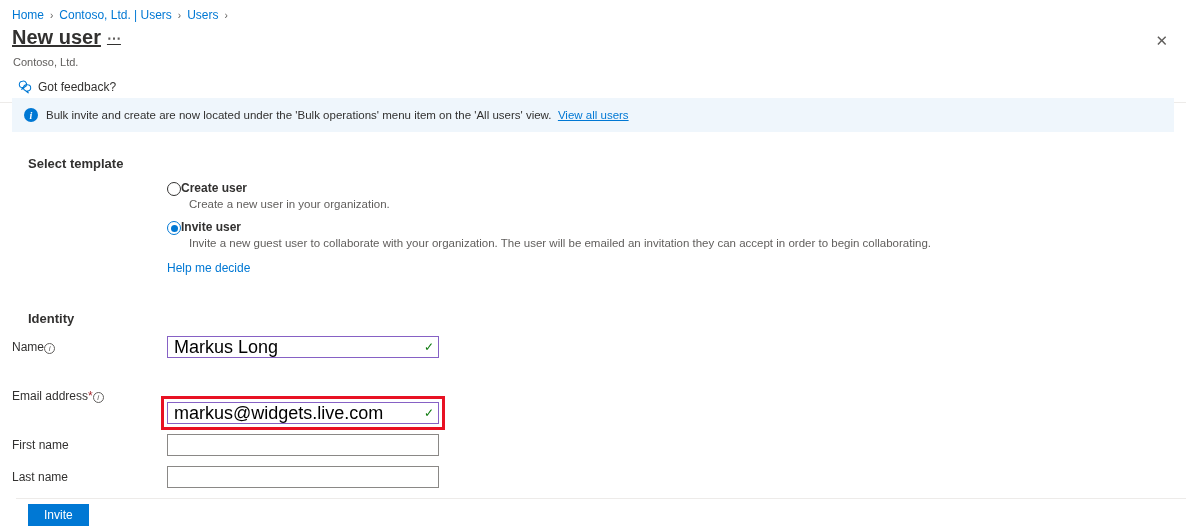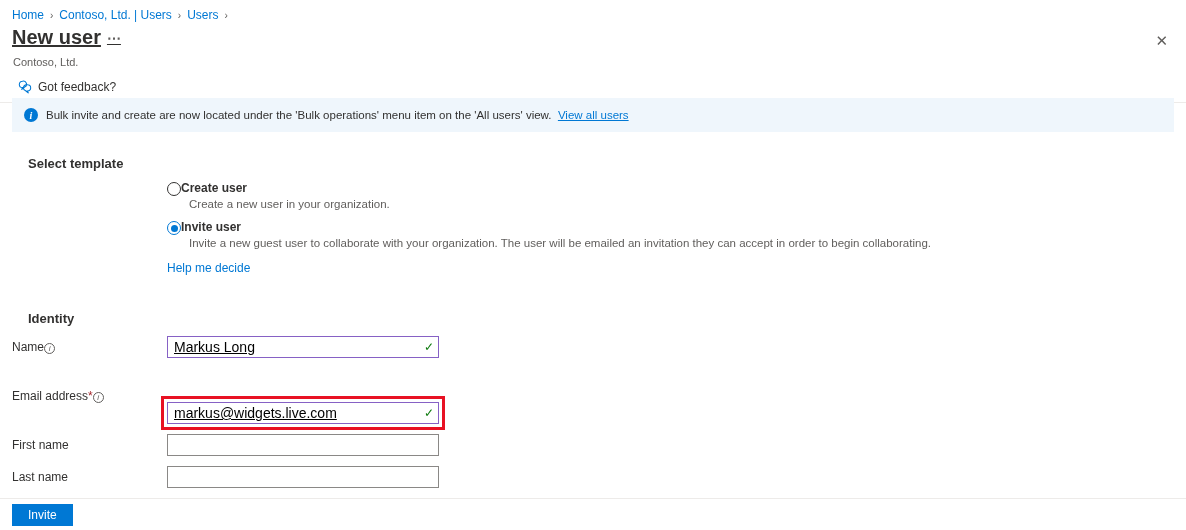--- a/index.html
+++ b/index.html
@@ -127,43 +127,42 @@
   .info-o {
     width: 11px; height: 11px; border: 1px solid #605e5c; border-radius: 50%;
     display: inline-flex; align-items: center; justify-content: center;
     font-size: 8px; color: #605e5c; font-style: italic;
   }
   .text-input {
     width: 272px;
     height: 22px;
     border: 1px solid #8a8886;
     padding: 0 22px 0 6px;
-    font-size: 14px;
+    font-size: 18px;
     font-family: inherit;
     outline: none;
     position: relative;
-    text-decoration: underline;
   }
   .input-wrap { position: relative; width: 272px; }
   .input-wrap.validated .text-input { border-color: #8661c5; }
   .check-icon {
     position: absolute; right: 5px; top: 50%; transform: translateY(-50%);
     color: #107c10; font-size: 12px; pointer-events: none;
   }
   .highlight-box {
     position: absolute;
     border: 3px solid #e81123;
     pointer-events: none;
   }
 
   .msg-section { margin-top: 30px; }
 
   .footer {
     position: absolute;
-    bottom: 0; left: 0; right: 0;
+    bottom: 0; left: 16px; right: 0;
     height: 32px;
     border-top: 1px solid #edebe9;
     display: flex;
     align-items: center;
     padding: 0 12px;
     background: #fff;
   }
   .primary-btn {
     background: #0078d4;
     color: #fff;

